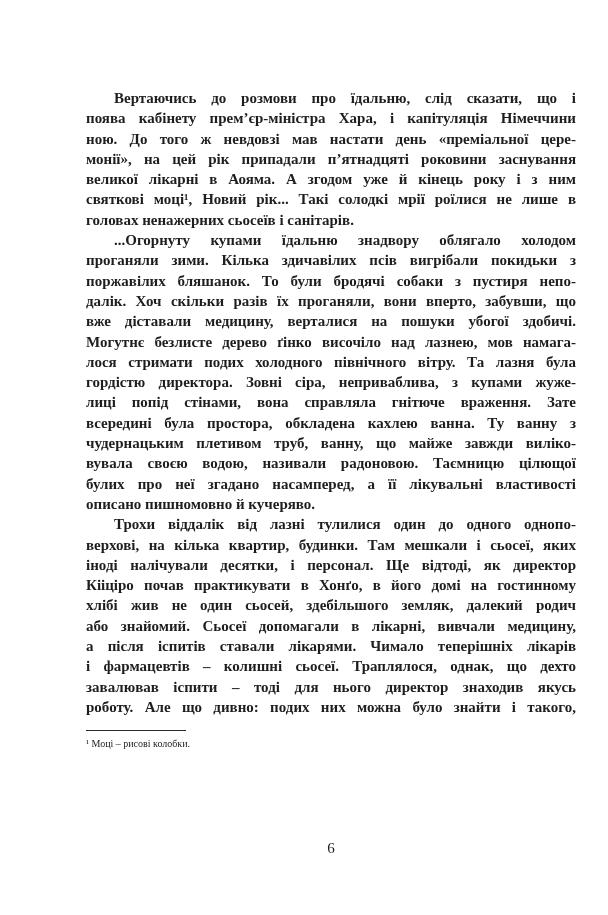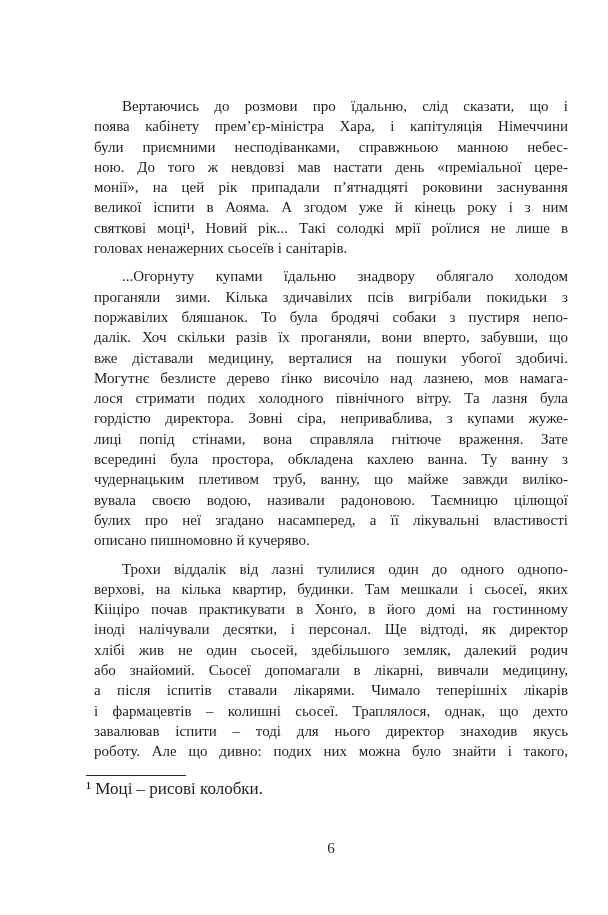--- a/index.html
+++ b/index.html
@@ -17,39 +17,39 @@
     color: #1e1e1e;
   }
   .text-block {
     position: absolute;
     left: 86px;
     top: 88px;
     width: 490px;
     font-size: 15px;
     line-height: 20.3px;
   }
-  .para { margin: 8px; padding: 0; }
+  .para { margin: 0; padding: 0; font-weight: bold; }
   .ln {
     height: 20.3px;
     overflow: hidden;
     text-align: justify;
     text-align-last: justify;
     white-space: normal;
   }
   .ln.first { text-indent: 28px; }
   .ln.end { text-align: left; text-align-last: left; }
   .fn-rule {
     margin-top: 13px;
     width: 100px;
     border-top: 1px solid #2b2b2b;
     height: 0;
   }
   .footnote {
     margin-top: 4px;
-    font-size: 17px;
+    font-size: 10px;
     line-height: 17px;
     text-align: left;
   }
   .page-number {
     position: absolute;
     left: 86px;
     top: 840px;
     width: 490px;
     text-align: center;
     font-size: 15px;
@@ -57,50 +57,49 @@
 </style>
 </head>
 <body>
 
 <div class="page">
   <div class="text-block">
 
     <div class="para">
       <div class="ln first">Вертаючись до розмови про їдальню, слід сказати, що і</div>
       <div class="ln">поява кабінету прем’єр-міністра Хара, і капітуляція Німеччини</div>
-      <div class="ln">були приємними несподіванками, справжньою манною небес-</div>
       <div class="ln">ною. До того ж невдовзі мав настати день «преміальної цере-</div>
       <div class="ln">монії», на цей рік припадали п’ятнадцяті роковини заснування</div>
-      <div class="ln">великої іспити в Аояма. А згодом уже й кінець року і з ним</div>
+      <div class="ln">великої лікарні в Аояма. А згодом уже й кінець року і з ним</div>
       <div class="ln">святкові моці¹, Новий рік... Такі солодкі мрії роїлися не лише в</div>
       <div class="ln end">головах ненажерних сьосеїв і санітарів.</div>
     </div>
 
     <div class="para">
       <div class="ln first">...Огорнуту купами їдальню знадвору облягало холодом</div>
       <div class="ln">проганяли зими. Кілька здичавілих псів вигрібали покидьки з</div>
-      <div class="ln">поржавілих бляшанок. То була бродячі собаки з пустиря непо-</div>
+      <div class="ln">поржавілих бляшанок. То були бродячі собаки з пустиря непо-</div>
       <div class="ln">далік. Хоч скільки разів їх проганяли, вони вперто, забувши, що</div>
       <div class="ln">вже діставали медицину, верталися на пошуки убогої здобичі.</div>
       <div class="ln">Могутнє безлисте дерево ґінко височіло над лазнею, мов намага-</div>
       <div class="ln">лося стримати подих холодного північного вітру. Та лазня була</div>
       <div class="ln">гордістю директора. Зовні сіра, неприваблива, з купами жуже-</div>
       <div class="ln">лиці попід стінами, вона справляла гнітюче враження. Зате</div>
       <div class="ln">всередині була простора, обкладена кахлею ванна. Ту ванну з</div>
       <div class="ln">чудернацьким плетивом труб, ванну, що майже завжди виліко-</div>
       <div class="ln">вувала своєю водою, називали радоновою. Таємницю цілющої</div>
       <div class="ln">булих про неї згадано насамперед, а її лікувальні властивості</div>
       <div class="ln end">описано пишномовно й кучеряво.</div>
     </div>
 
     <div class="para">
       <div class="ln first">Трохи віддалік від лазні тулилися один до одного однопо-</div>
       <div class="ln">верхові, на кілька квартир, будинки. Там мешкали і сьосеї, яких</div>
+      <div class="ln">іноді налічували десятки, і персонал. Ще відтоді, як директор</div>
       <div class="ln">Кііціро почав практикувати в Хонґо, в його домі на гостинному</div>
-      <div class="ln">іноді налічували десятки, і персонал. Ще відтоді, як директор</div>
       <div class="ln">хлібі жив не один сьосей, здебільшого земляк, далекий родич</div>
       <div class="ln">або знайомий. Сьосеї допомагали в лікарні, вивчали медицину,</div>
       <div class="ln">а після іспитів ставали лікарями. Чимало теперішніх лікарів</div>
       <div class="ln">і фармацевтів – колишні сьосеї. Траплялося, однак, що дехто</div>
       <div class="ln">завалював іспити – тоді для нього директор знаходив якусь</div>
       <div class="ln">роботу. Але що дивно: подих них можна було знайти і такого,</div>
     </div>
 
     <div class="fn-rule"></div>
     <div class="footnote">

